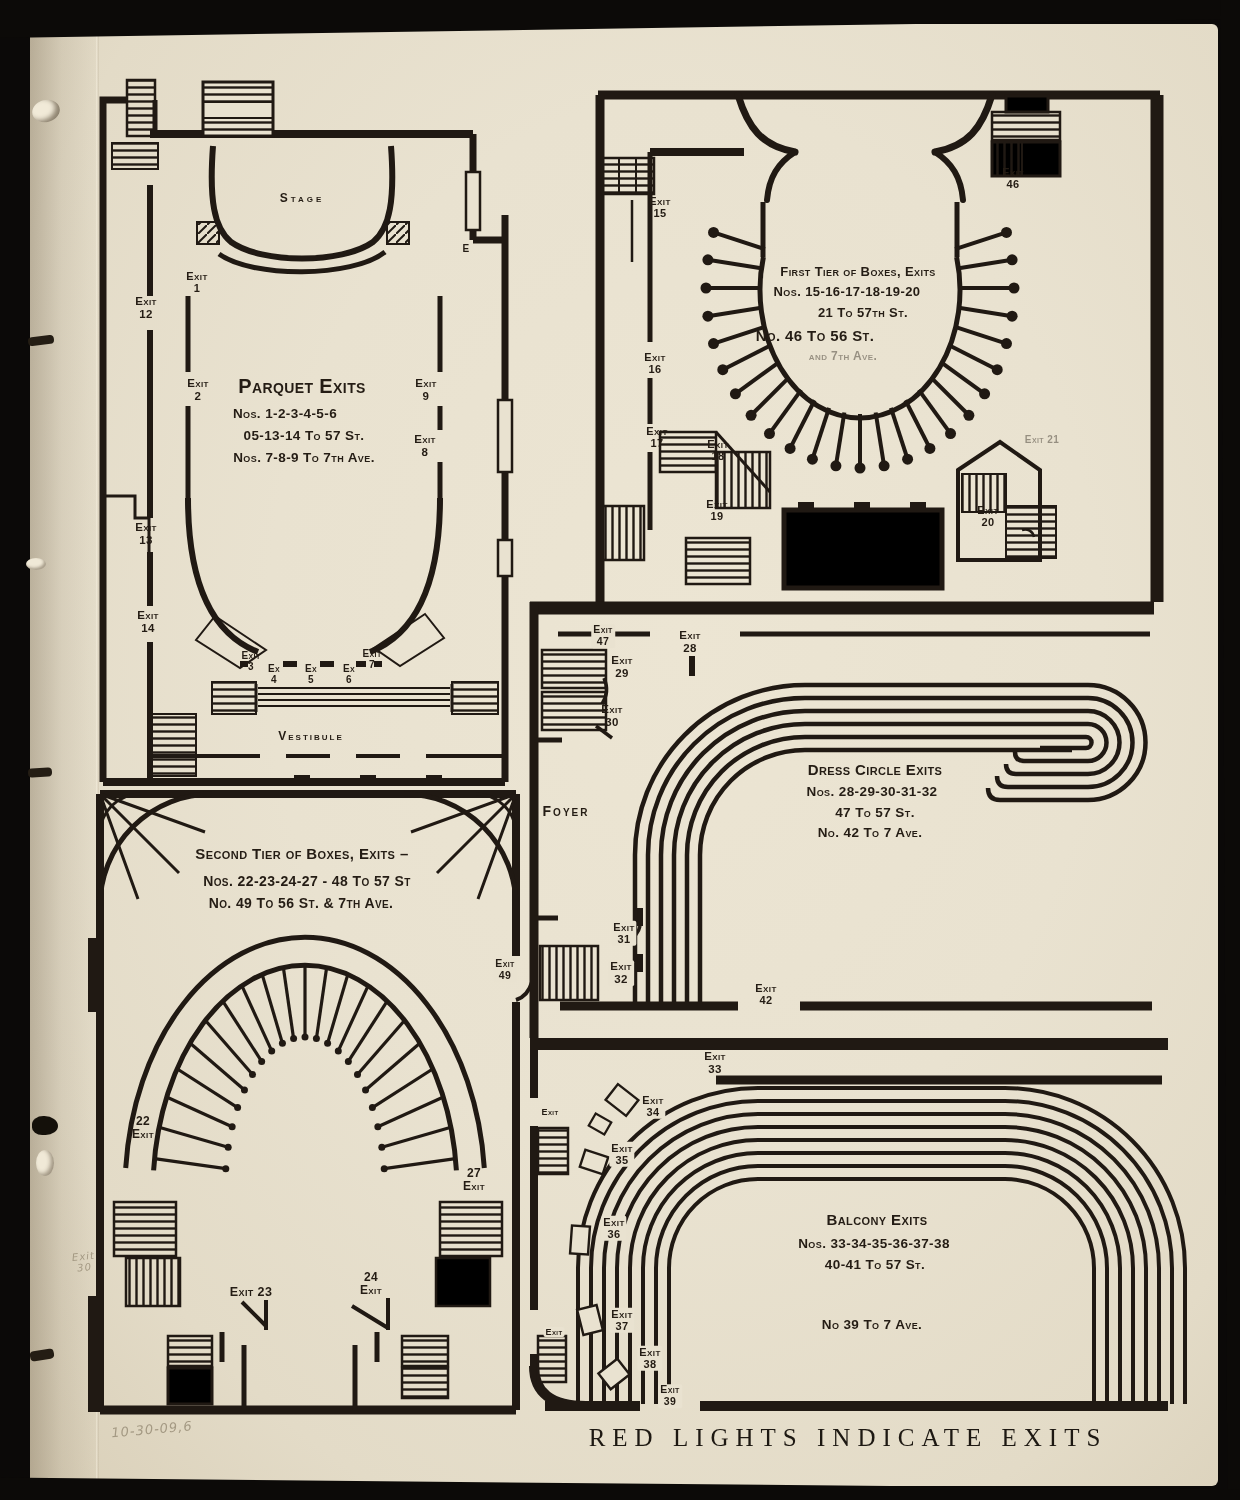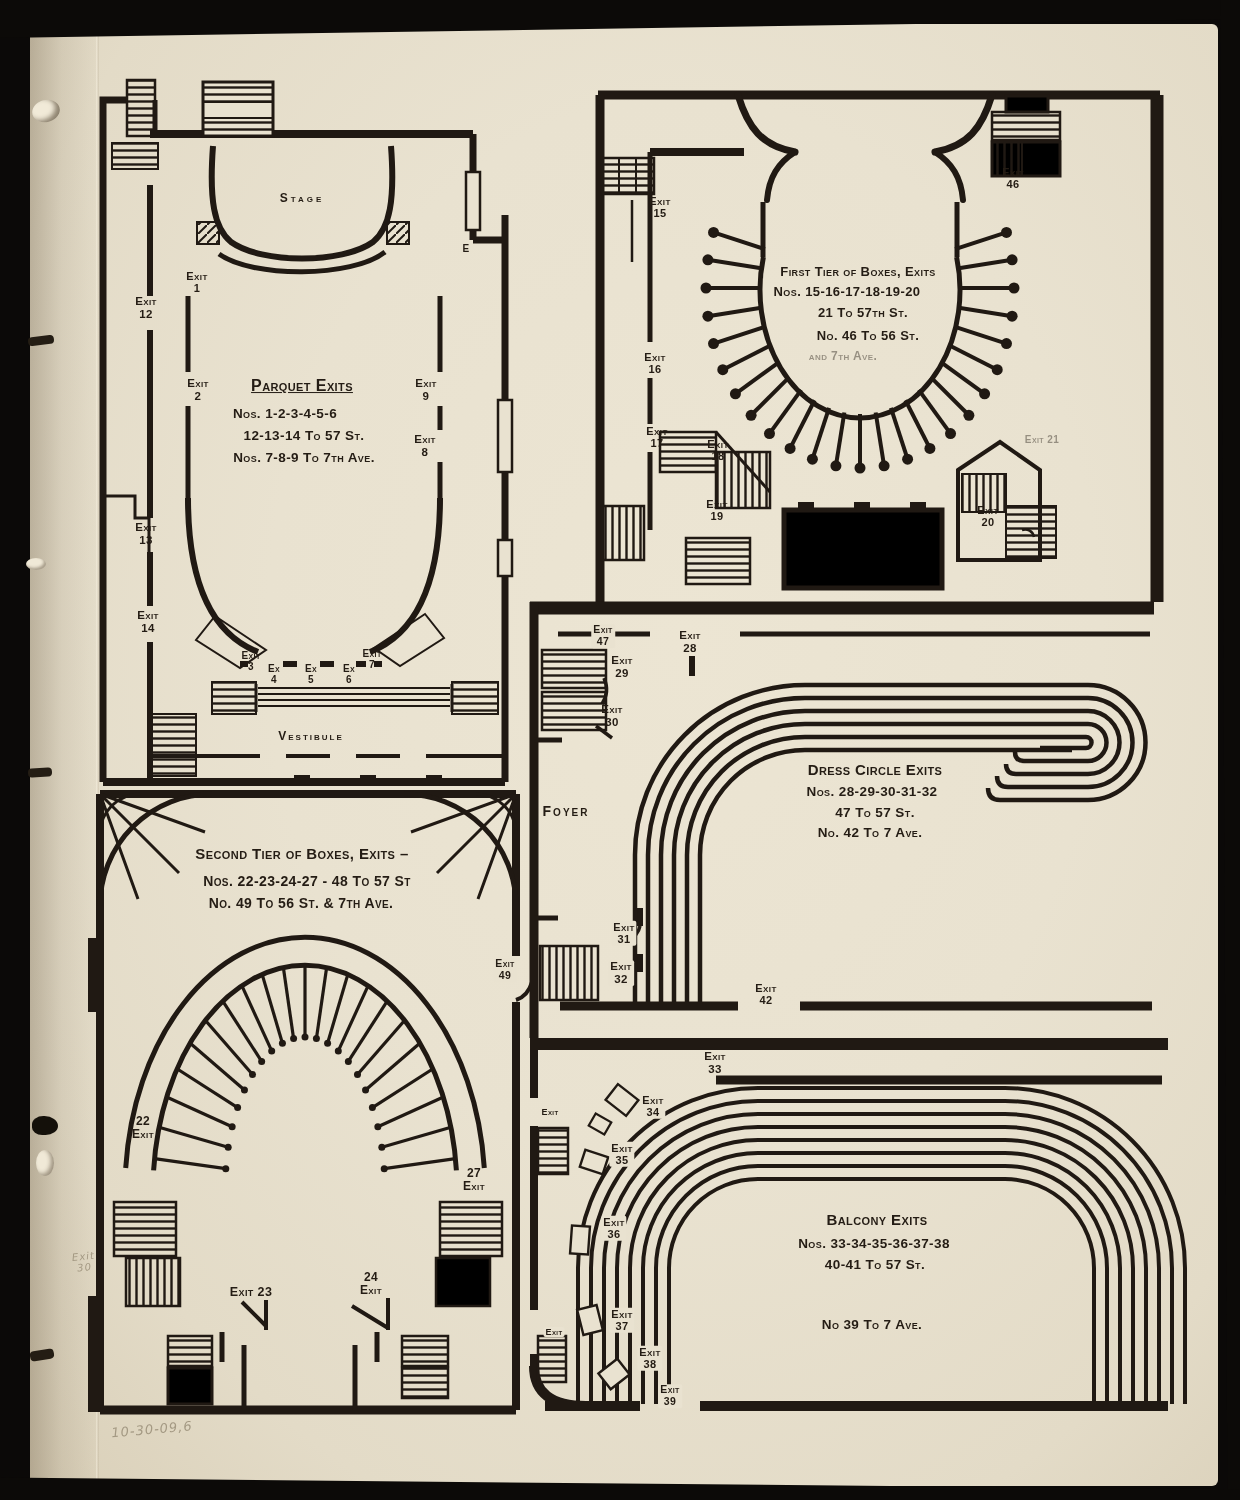--- a/index.html
+++ b/index.html
@@ -344,23 +344,23 @@
       <div class="lbl" style="left: 198px; top: 390px; font-size: 11.5px; transform: translate(-50%, -50%);">Exit
 2</div>
       <div class="lbl" style="left: 426px; top: 390px; font-size: 11.5px; transform: translate(-50%, -50%);">Exit
 9</div>
       <div class="lbl" style="left: 425px; top: 446px; font-size: 11.5px; transform: translate(-50%, -50%);">Exit
 8</div>
       <div class="lbl" style="left: 146px; top: 534px; font-size: 11.5px; transform: translate(-50%, -50%);">Exit
 13</div>
       <div class="lbl" style="left: 148px; top: 622px; font-size: 11.5px; transform: translate(-50%, -50%);">Exit
 14</div>
-      <div class="lbl" style="left: 302px; top: 386px; font-size: 16px; transform: translate(-50%, -50%); text-decoration: underline;">Parquet Exits</div>
+      <div class="lbl" style="left: 302px; top: 386px; font-size: 20px; transform: translate(-50%, -50%);">Parquet Exits</div>
       <div class="lbl" style="left: 285px; top: 414px; font-size: 13.5px; transform: translate(-50%, -50%);">Nos. 1-2-3-4-5-6</div>
-      <div class="lbl" style="left: 304px; top: 436px; font-size: 13.5px; transform: translate(-50%, -50%);">12-13-14 To 57 St.</div>
+      <div class="lbl" style="left: 304px; top: 436px; font-size: 13.5px; transform: translate(-50%, -50%);">05-13-14 To 57 St.</div>
       <div class="lbl" style="left: 304px; top: 458px; font-size: 13.5px; transform: translate(-50%, -50%); text-align: right;">Nos. 7-8-9 To 7th Ave.</div>
       <div class="lbl" style="left: 251px; top: 661px; font-size: 10px; transform: translate(-50%, -50%);">Exit
 3</div>
       <div class="lbl" style="left: 274px; top: 674px; font-size: 10px; transform: translate(-50%, -50%);">Ex
 4</div>
       <div class="lbl" style="left: 311px; top: 674px; font-size: 10px; transform: translate(-50%, -50%);">Ex
 5</div>
       <div class="lbl" style="left: 349px; top: 674px; font-size: 10px; transform: translate(-50%, -50%);">Ex
 6</div>
       <div class="lbl" style="left: 372px; top: 659px; font-size: 10px; transform: translate(-50%, -50%);">Exit
@@ -378,21 +378,21 @@
       <div class="lbl" style="left: 717px; top: 510px; font-size: 11px; transform: translate(-50%, -50%);">Exit
 19</div>
       <div class="lbl" style="left: 988px; top: 516px; font-size: 11px; transform: translate(-50%, -50%);">Exit
 20</div>
       <div class="lbl" style="left: 1013px; top: 178px; font-size: 11px; transform: translate(-50%, -50%);">Exit
 46</div>
       <div class="lbl faded" style="left: 1042px; top: 440px; font-size: 10px; transform: translate(-50%, -50%);">Exit 21</div>
       <div class="lbl" style="left: 858px; top: 272px; font-size: 13px; transform: translate(-50%, -50%);">First Tier of Boxes, Exits</div>
       <div class="lbl" style="left: 847px; top: 292px; font-size: 13px; transform: translate(-50%, -50%);">Nos. 15-16-17-18-19-20</div>
       <div class="lbl" style="left: 863px; top: 313px; font-size: 13px; transform: translate(-50%, -50%);">21 To 57th St.</div>
-      <div class="lbl" style="left: 856px; top: 336px; font-size: 13px; transform: translate(-50%, -50%); padding-left: 24px;">No. 46 To 56 St.</div>
+      <div class="lbl" style="left: 803px; top: 336px; font-size: 15px; transform: translate(-50%, -50%); padding-left: 24px;">No. 46 To 56 St.</div>
       <div class="lbl faded" style="left: 843px; top: 357px; font-size: 12px; transform: translate(-50%, -50%);">and 7th Ave.</div>
       <div class="lbl" style="left: 302px; top: 854px; font-size: 15px; transform: translate(-50%, -50%);">Second Tier of Boxes, Exits –</div>
       <div class="lbl" style="left: 307px; top: 882px; font-size: 14px; transform: translate(-50%, -50%);">Nos. 22-23-24-27 - 48 To 57 St</div>
       <div class="lbl" style="left: 301px; top: 904px; font-size: 14px; transform: translate(-50%, -50%);">No. 49 To 56 St. &amp; 7th Ave.</div>
       <div class="lbl" style="left: 143px; top: 1128px; font-size: 12px; transform: translate(-50%, -50%);">22
 Exit</div>
       <div class="lbl" style="left: 474px; top: 1180px; font-size: 12px; transform: translate(-50%, -50%);">27
 Exit</div>
       <div class="lbl" style="left: 251px; top: 1292px; font-size: 12.5px; transform: translate(-50%, -50%);">Exit 23</div>
       <div class="lbl" style="left: 371px; top: 1284px; font-size: 12px; transform: translate(-50%, -50%);">24
@@ -433,19 +433,20 @@
 37</div>
       <div class="lbl bg" style="left: 554px; top: 1332px; font-size: 9px; transform: translate(-50%, -50%);">Exit</div>
       <div class="lbl bg" style="left: 650px; top: 1358px; font-size: 11px; transform: translate(-50%, -50%);">Exit
 38</div>
       <div class="lbl bg" style="left: 670px; top: 1396px; font-size: 10.5px; transform: translate(-50%, -50%);">Exit
 39</div>
       <div class="lbl" style="left: 877px; top: 1220px; font-size: 15px; transform: translate(-50%, -50%);">Balcony Exits</div>
       <div class="lbl" style="left: 874px; top: 1244px; font-size: 13.5px; transform: translate(-50%, -50%);">Nos. 33-34-35-36-37-38</div>
       <div class="lbl" style="left: 875px; top: 1265px; font-size: 13.5px; transform: translate(-50%, -50%);">40-41 To 57 St.</div>
       <div class="lbl" style="left: 872px; top: 1285px; font-size: 13.5px; transform: translate(-50%, -50%); margin-top: 40px;">No 39 To 7 Ave.</div>
+      <div class="lbl caption" style="left: 848px; top: 1438px; font-size: 25px; transform: translate(-50%, -50%);">RED LIGHTS INDICATE EXITS</div>
       <div class="lbl pencil" style="left: 152px; top: 1430px; font-size: 13px; transform: translate(-50%, -50%) rotate(-5deg);">10-30-09,6</div>
     </div>
 
   <div id="bar-top" class="bar"></div>
   <div id="bar-right" class="bar"></div>
   <div id="bar-bottom" class="bar"></div>
 </div>
 
 </body></html>

